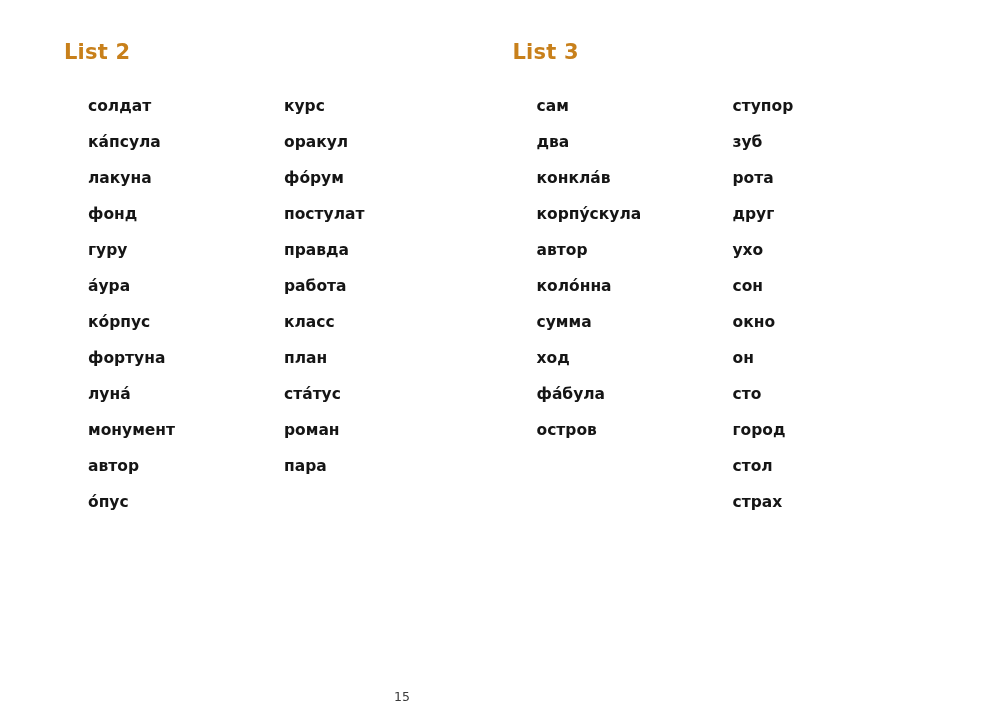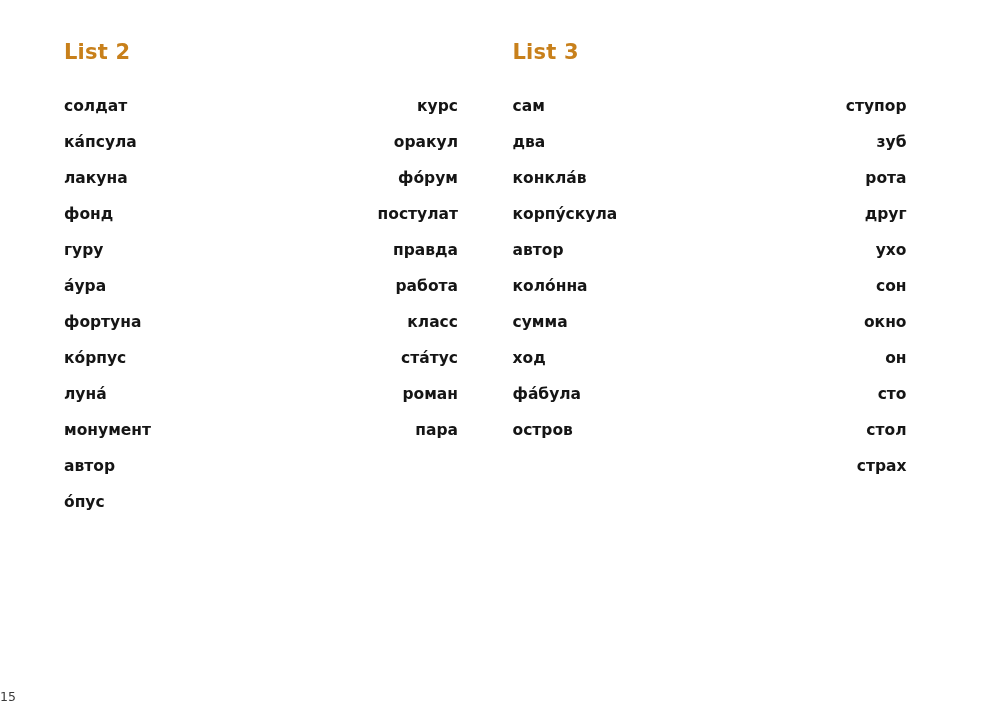--- a/index.html
+++ b/index.html
@@ -50,29 +50,30 @@
   .word-col {
     width: 198px;
     box-sizing: border-box;
   }
   .word {
     font-size: 15.5px;
     font-weight: bold;
     line-height: 36px;
     color: #151515;
     white-space: nowrap;
+    margin-left: 24px;
   }
   .col-a { padding-left: 2px; }
-  .col-b { padding-left: 0px; text-align: right; }
+  .col-b { padding-left: 0px; }
   .footer {
     position: absolute;
     left: 0;
     top: 686px;
     width: 804px;
-    text-align: left;
+    text-align: center;
   }
   .page-number {
     font-size: 12.5px;
     color: #3a3a3a;
     font-family: "DejaVu Sans", sans-serif;
   }
 </style>
 </head>
 <body>
 
@@ -83,35 +84,36 @@
     <div class="list-block">
       <div class="list-title">List 2</div>
       <div class="columns">
         <div class="word-col col-a">
           <div class="word">солдат</div>
           <div class="word">ка́псула</div>
           <div class="word">лакуна</div>
           <div class="word">фонд</div>
           <div class="word">гуру</div>
           <div class="word">а́ура</div>
+          <div class="word">ко́рпус</div>
           <div class="word">фортуна</div>
-          <div class="word">ко́рпус</div>
           <div class="word">луна́</div>
           <div class="word">монумент</div>
           <div class="word">автор</div>
           <div class="word">о́пус</div>
         </div>
         <div class="word-col col-b">
           <div class="word">курс</div>
           <div class="word">оракул</div>
           <div class="word">фо́рум</div>
           <div class="word">постулат</div>
           <div class="word">правда</div>
           <div class="word">работа</div>
           <div class="word">класс</div>
+          <div class="word">план</div>
           <div class="word">ста́тус</div>
           <div class="word">роман</div>
           <div class="word">пара</div>
         </div>
       </div>
     </div>
 
     <div class="list-block">
       <div class="list-title">List 3</div>
       <div class="columns">
@@ -130,20 +132,21 @@
         <div class="word-col col-b">
           <div class="word">ступор</div>
           <div class="word">зуб</div>
           <div class="word">рота</div>
           <div class="word">друг</div>
           <div class="word">ухо</div>
           <div class="word">сон</div>
           <div class="word">окно</div>
           <div class="word">он</div>
           <div class="word">сто</div>
+          <div class="word">город</div>
           <div class="word">стол</div>
           <div class="word">страх</div>
         </div>
       </div>
     </div>
 
   </div>
 
   <div class="footer">
     <span class="page-number">15</span>

